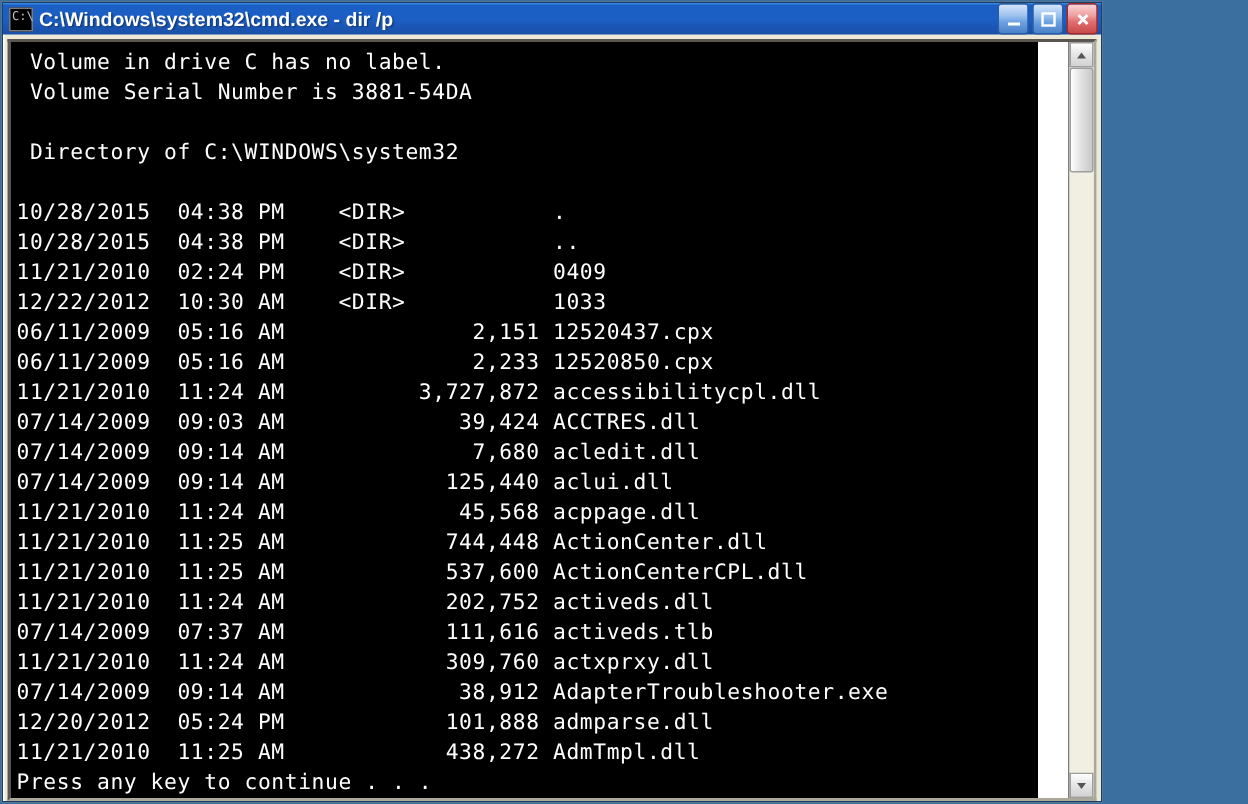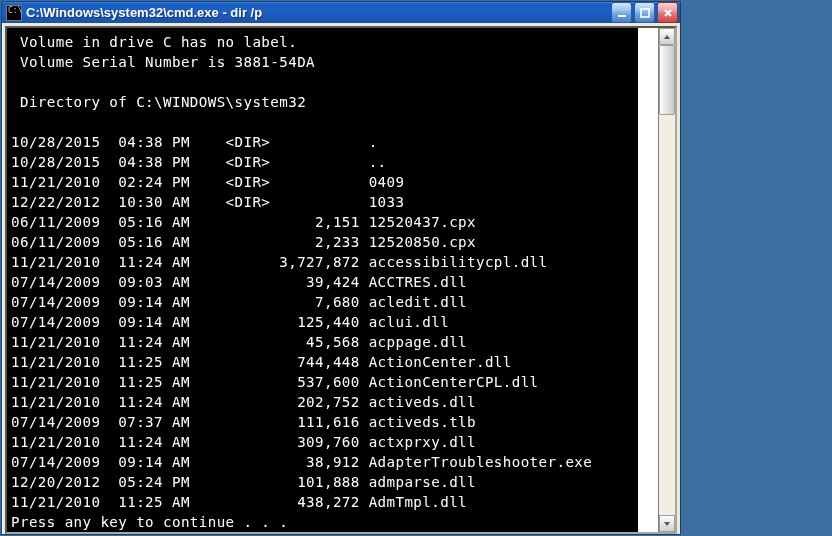--- a/index.html
+++ b/index.html
@@ -4,21 +4,21 @@
 <style>
   * { margin: 0; padding: 0; box-sizing: border-box; }
   body {
     background: #3b6fa0;
     font-family: Tahoma, Arial, sans-serif;
     width: 832px;
     height: 536px;
     overflow: hidden;
   }
   .window {
-    width: 680px;
+    width: 734px;
     height: 534px;
     margin: 1px;
     border: 1px solid #1c3f66;
     background: #ece9d8;
     box-shadow: inset 1px 1px 0 #fff;
     display: flex;
     flex-direction: column;
   }
   .titlebar {
     height: 26px;

